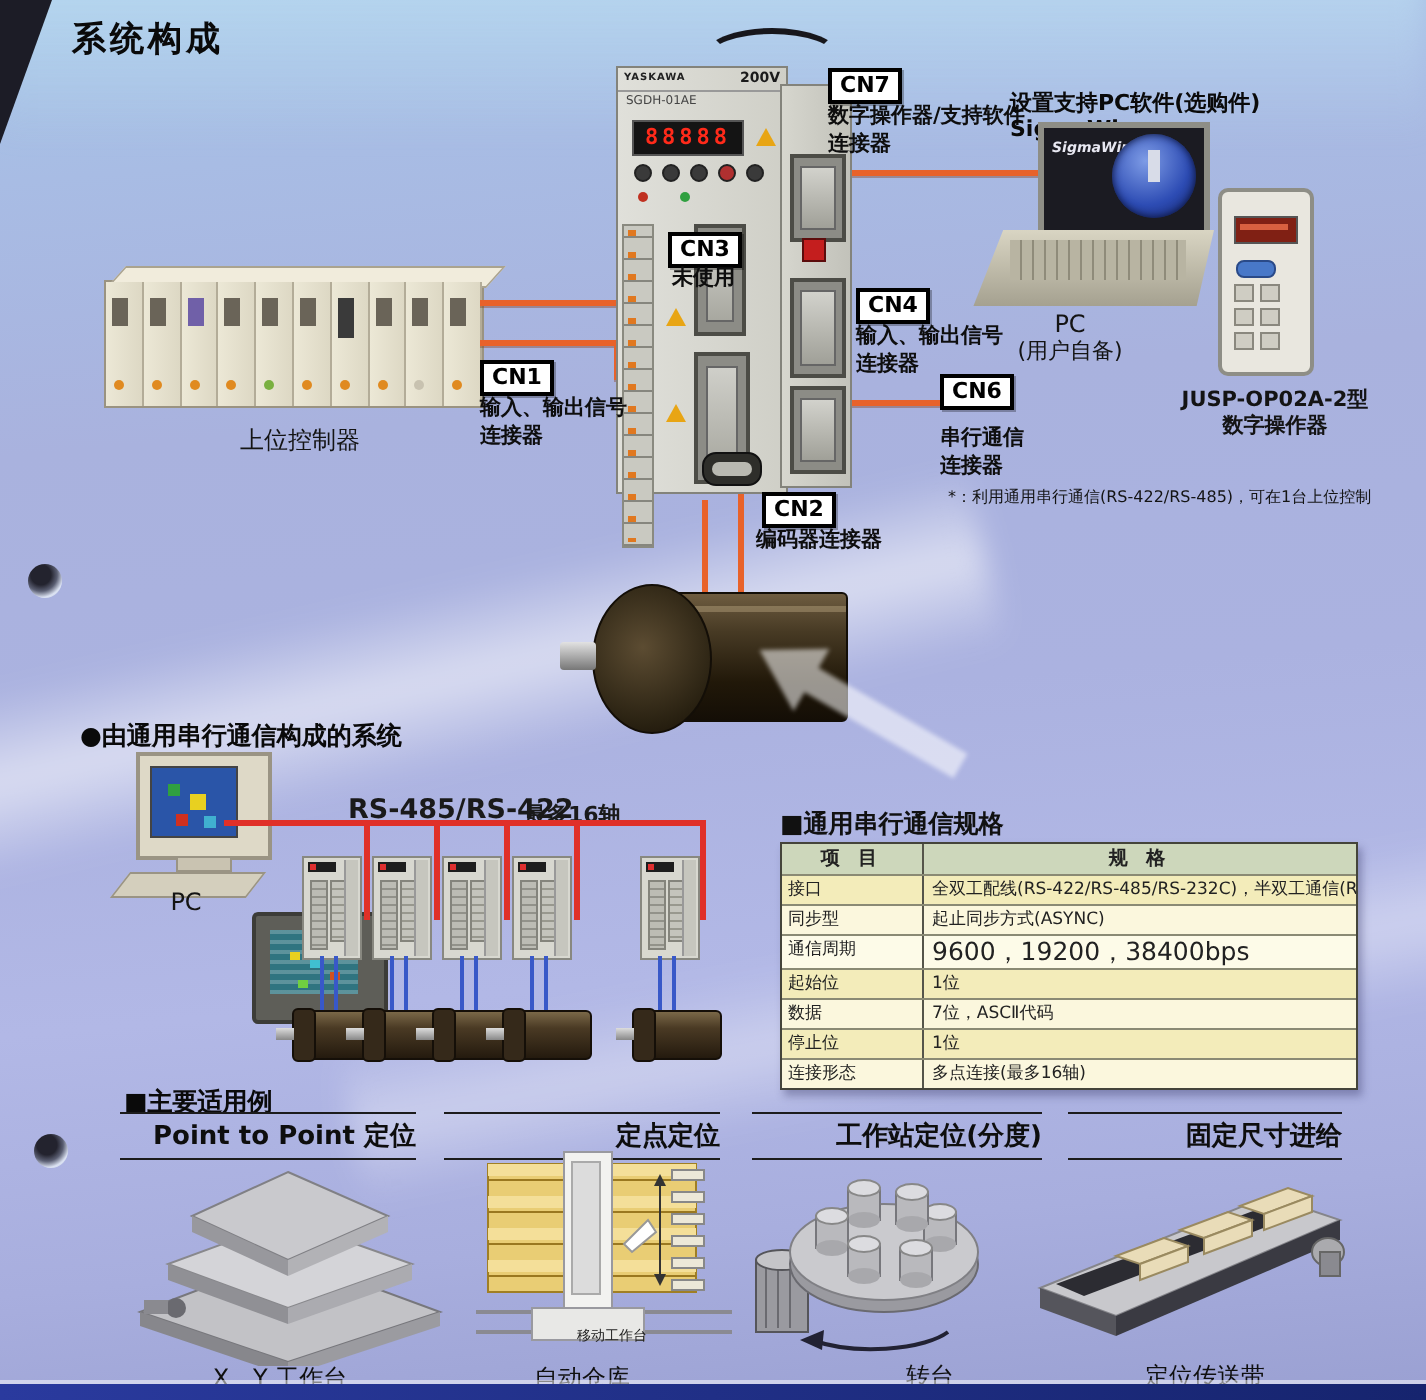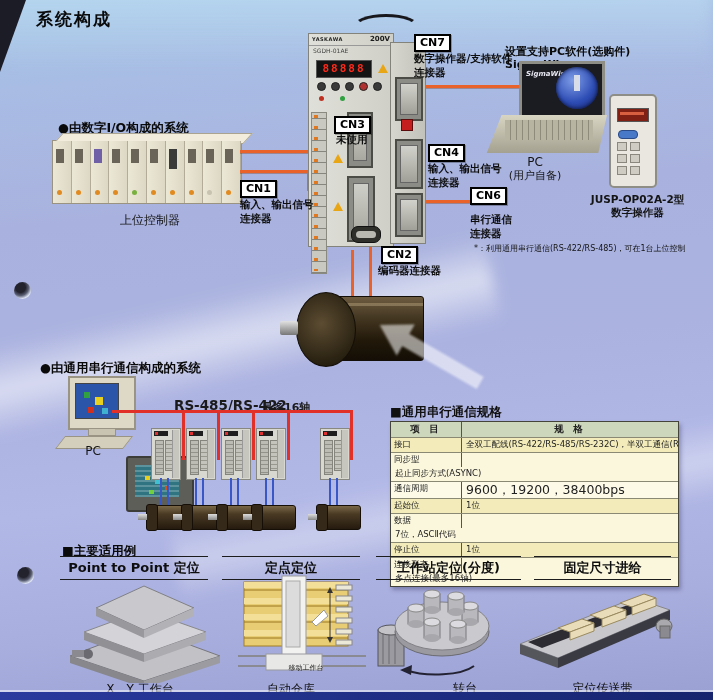--- a/index.html
+++ b/index.html
@@ -122,47 +122,46 @@
   .mmotor::after{content:"";position:absolute;left:-10px;top:8px;width:9px;height:6px;background:linear-gradient(180deg,#ddd,#888);}
   
   .stbl-title{font-size:12.5px;font-weight:bold;border-bottom:1.5px solid #222;padding-bottom:1px;}
   .stbl{left:390px;top:421px;width:287px;border:1.5px solid #44443a;box-shadow:2px 3px 4px rgba(40,40,90,.35);}
   .srow{display:flex;border-bottom:1px solid #8a8a74;background:#f3ecba;}
   .srow:last-child{border-bottom:none;}
   .srow .ti{width:64px;border-right:1.2px solid #55554a;padding:1px 3px;font-size:8.5px;color:#222;}
   .srow .ts{flex:1;padding:1px 4px;font-size:8.5px;color:#222;white-space:nowrap;overflow:hidden;}
   .srow.hdr{background:#cdd7bb;}
   .srow.hdr .ti,.srow.hdr .ts{text-align:center;font-weight:bold;font-size:9.5px;letter-spacing:3px;}
-  .srow:nth-child(3),.srow:nth-child(6),.srow:nth-child(8){background:#fbf7dd;flex-direction:column;}
+  .srow:nth-child(3),.srow:nth-child(6),.srow:nth-child(8){background:#fbf7dd;}
   .srow:nth-child(4){background:#fdfbe8;}
   .srow:nth-child(4) .ts{font-size:12.5px;line-height:1.1;}
   
   .app-h{position:absolute;border-top:1.5px solid #1c1c1c;border-bottom:1.5px solid #1c1c1c;
-     text-align:center;font-size:13px;font-weight:bold;padding:2px 0;color:#0e0e0e;}
+     text-align:right;font-size:13px;font-weight:bold;padding:2px 0;color:#0e0e0e;}
   .app-cap{position:absolute;text-align:center;font-size:12px;color:#101010;}
   .note{font-size:8px;line-height:1.6;color:#141414;}
   .ann{position:absolute;font-size:7px;color:#222;}
   .botbar{left:0;top:692px;width:713px;height:8px;background:linear-gradient(90deg,#2a3a9e,#16246e);}
   .botbar::before{content:"";position:absolute;left:0;top:-2px;width:100%;height:2px;background:rgba(255,255,255,.5);}
 </style>
 </head>
 <body>
 
 <div class="page">
 
   <div class="band b3"></div>
   <div class="band b1"></div>
   <div class="band b2"></div>
   <div class="abs wedge"></div>
   <div class="abs hole" style="left:14px;top:282px;"></div>
   <div class="abs hole" style="left:17px;top:567px;"></div>
 
   <div class="abs title" style="left:36px;top:8px;">系统构成</div>
 
-  <div class="abs sec-h" style="left:58px;top:120px;">●由数字I/O构成的系统</div>
 
   <div class="abs plc">
     <div class="plc-m"></div>
       <div class="plc-m"></div>
       <div class="plc-m"></div>
       <div class="plc-m"></div>
       <div class="plc-m"></div>
       <div class="plc-m"></div>
       <div class="plc-m"></div>
       <div class="plc-m"></div>

